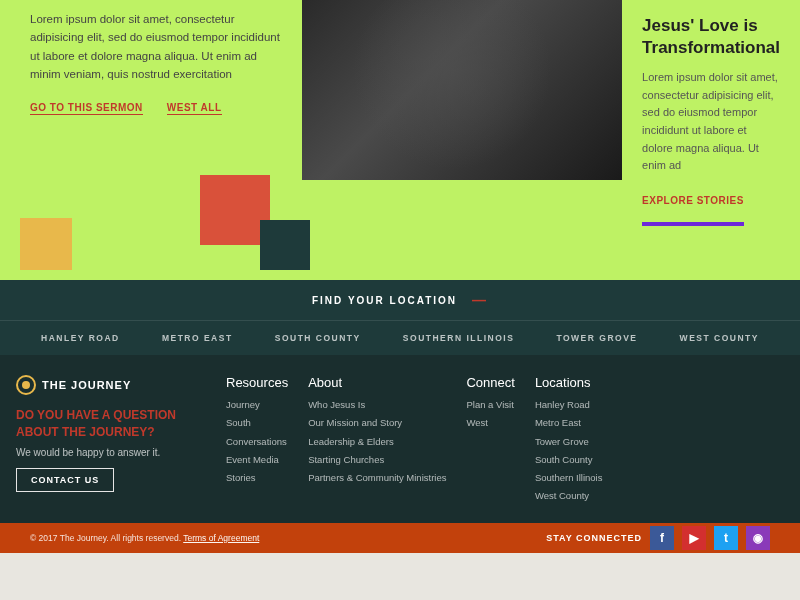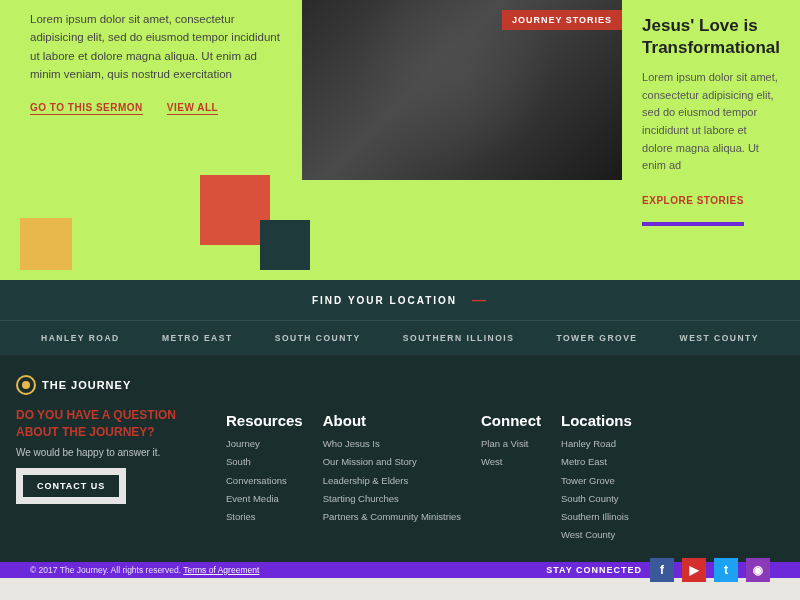--- a/index.html
+++ b/index.html
@@ -235,62 +235,61 @@
       text-transform: uppercase;
     }
 
     .question-sub {
       color: rgba(255,255,255,0.7);
       font-size: 10px;
       margin-bottom: 10px;
     }
 
     .contact-btn {
-      border: 7px solid #e5e5e5;
+      border: 1px solid #e5e5e5;
       color: white;
       padding: 6px 14px;
       font-size: 9px;
       font-weight: bold;
       letter-spacing: 1px;
       background: transparent;
       cursor: pointer;
       text-align: right;
     }
 
     .footer-links {
       display: flex;
       gap: 20px;
       flex: 1;
     }
 
     .footer-col h4 {
       color: white;
-      font-size: 15px;
-      font-weight: bold;
+      font-size: 13px;
+      font-weight: normal;
       margin-bottom: 8px;
-      margin-top: 37px;
     }
 
     .footer-col a {
       display: block;
       color: rgba(255,255,255,0.65);
       font-size: 9.5px;
       text-decoration: none;
       margin-bottom: 5px;
       line-height: 1.4;
     }
 
     
     .footer-bottom {
-      background: #6d28d9;
+      background: #c2410c;
       display: flex;
       align-items: center;
       justify-content: space-between;
       padding: 8px 30px;
-      height: 16px;
+      height: 30px;
     }
 
     .footer-bottom-left {
       color: rgba(255,255,255,0.85);
       font-size: 8.5px;
     }
 
     .footer-bottom-left a {
       color: rgba(255,255,255,0.95);
       font-size: 8.5px;
@@ -327,31 +326,30 @@
     .social-ig { background: #8a3ab9; }
   </style>
 </head>
 <body>
 
 <div class="top-section">
   <div class="left-content">
     <p>Lorem ipsum dolor sit amet, consectetur adipisicing elit, sed do eiusmod tempor incididunt ut labore et dolore magna aliqua. Ut enim ad minim veniam, quis nostrud exercitation</p>
     <div class="links">
       <a href="#">GO TO THIS SERMON</a>
-      <a href="#">VIEW ALL</a>
+      <a href="#">WEST ALL</a>
     </div>
     <div class="yellow-square"></div>
     <div class="red-square"></div>
     <div class="dark-square"></div>
   </div>
 
   <div class="right-content">
     <div style="position: relative;">
       <div class="story-image"></div>
-      <div class="journey-stories-badge">JOURNEY STORIES</div>
     </div>
     <div class="story-text">
       <h2>Jesus' Love is Transformational</h2>
       <p>Lorem ipsum dolor sit amet, consectetur adipisicing elit, sed do eiusmod tempor incididunt ut labore et dolore magna aliqua. Ut enim ad</p>
       <a href="#" class="explore-link">EXPLORE STORIES</a>
     </div>
   </div>
 </div>
 
 <div class="find-location">

